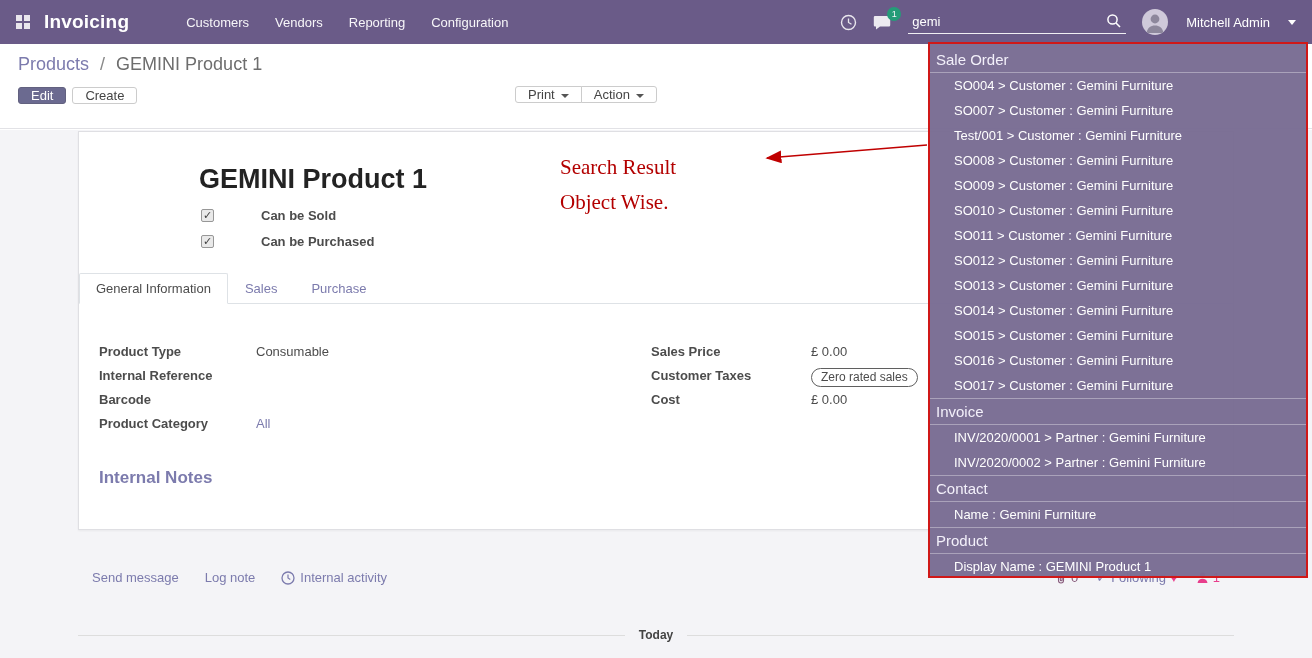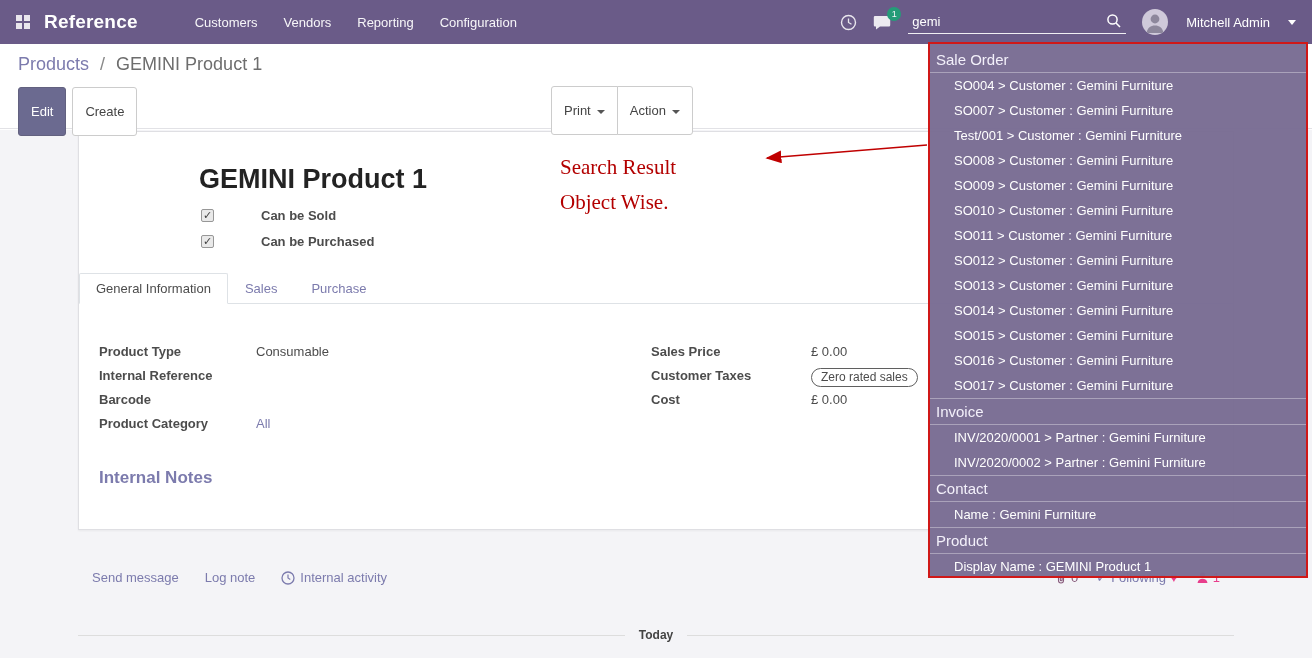--- a/index.html
+++ b/index.html
@@ -45,27 +45,27 @@
 
   
   .control-panel {
     position:absolute; top:44px; left:0; right:0; height:85px;
     background:#fff; border-bottom:1px solid #e2e2e6; padding:8px 18px; z-index:2;
   }
   .breadcrumb { font-size:18px; margin:2px 0 12px; }
   .breadcrumb .bc-link { color:#7c7bad; cursor:pointer; }
   .breadcrumb .bc-sep { color:#888; margin:0 6px; }
   .breadcrumb .bc-current { color:#6d6d6d; }
-  .btn { font-family:"Liberation Sans",sans-serif; font-size:13px; padding:16px 12px; border-radius:3px; cursor:pointer; }
+  .btn { font-family:"Liberation Sans",sans-serif; font-size:13px; padding:0 12px; border-radius:3px; cursor:pointer; }
   .btn-primary { background:#6b6a90; border:1px solid #62617f; color:#fff; }
   .btn-secondary { background:#fff; border:1px solid #ccc; color:#444; }
   .left-btns { display:flex; gap:6px; }
   .center-btns { position:absolute; left:515px; top:42px; display:flex; }
   .center-btns .btn { border-radius:0; }
-  .center-btns .btn:first-child { border-radius:3px 0 0 3px;margin-left:36px; }
+  .center-btns .btn:first-child { border-radius:3px 0 0 3px; }
   .center-btns .btn:last-child { border-radius:0 3px 3px 0; margin-left:-1px; }
   .btn .caret { display:inline-block; width:0; height:0; border-left:4px solid transparent; border-right:4px solid transparent; border-top:4px solid #555; margin-left:6px; vertical-align:middle; }
 
   
   .content { position:absolute; top:130px; left:0; right:0; bottom:0; background:#f4f4f7; z-index:1; }
   .sheet {
     position:absolute; left:78px; top:1px; width:1156px; height:399px;
     background:#fff; border:1px solid #dfdfe3; box-shadow:0 1px 2px rgba(0,0,0,.05); overflow:hidden;
   }
   .sheet-title { margin:32px 0 10px 120px; font-size:27px; font-weight:700; color:#232323; }
@@ -119,21 +119,21 @@
 </head>
 <body>
 
 <div class="navbar">
   <div class="apps-icon">
     <span></span>
       <span></span>
       <span></span>
       <span></span>
   </div>
-  <div class="app-name">Reference</div>
+  <div class="app-name">Invoicing</div>
   <div class="nav-menu">
     <span class="menu-item">Customers</span>
     <span class="menu-item">Vendors</span>
     <span class="menu-item">Reporting</span>
     <span class="menu-item">Configuration</span>
   </div>
   <div class="nav-right">
     <div class="icon-btn">
       <svg width="17" height="17" viewBox="0 0 17 17">
           <circle cx="8.5" cy="8.5" r="7" fill="none" stroke="#fff" stroke-width="1.4" opacity=".9"></circle>

